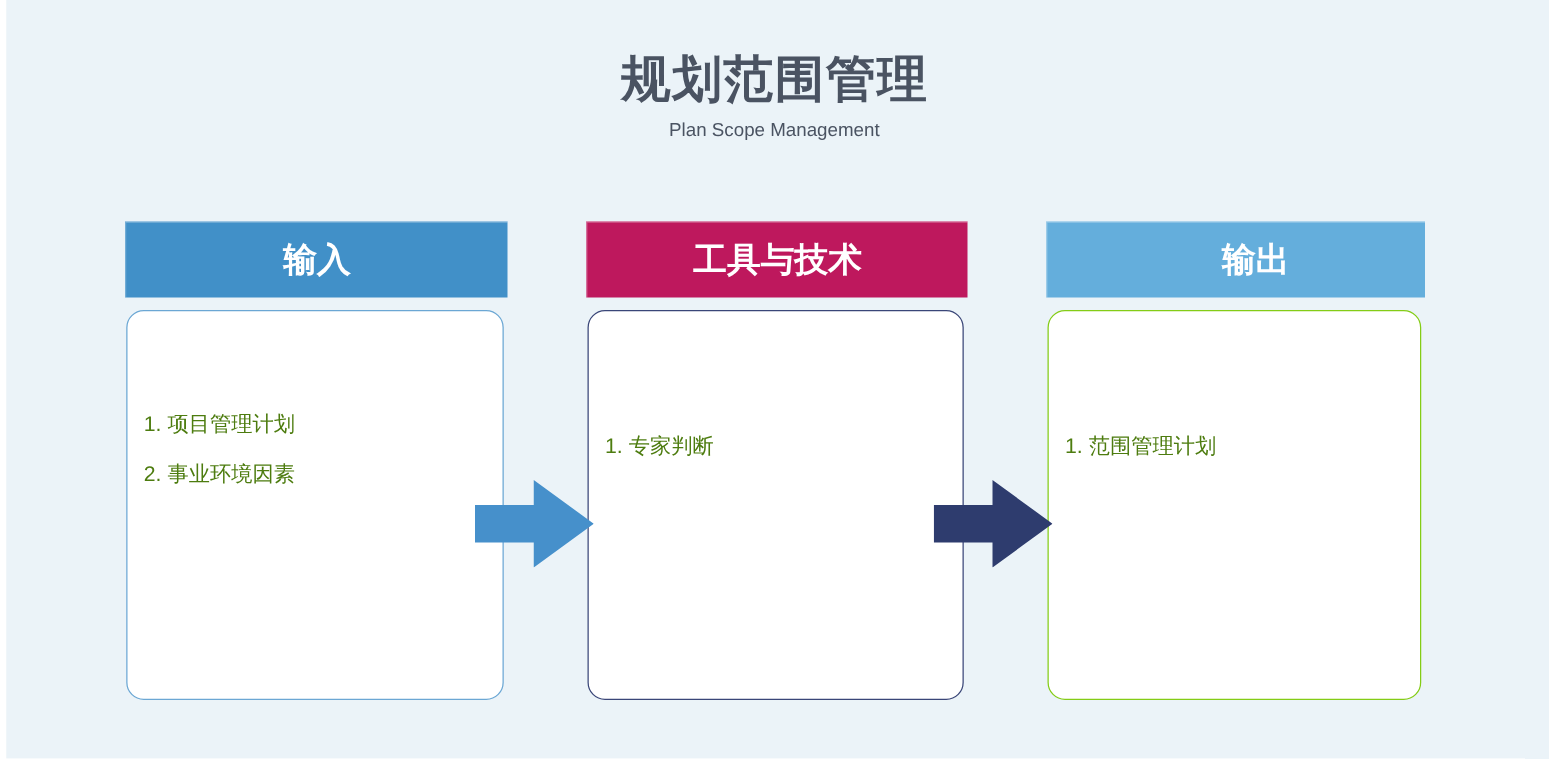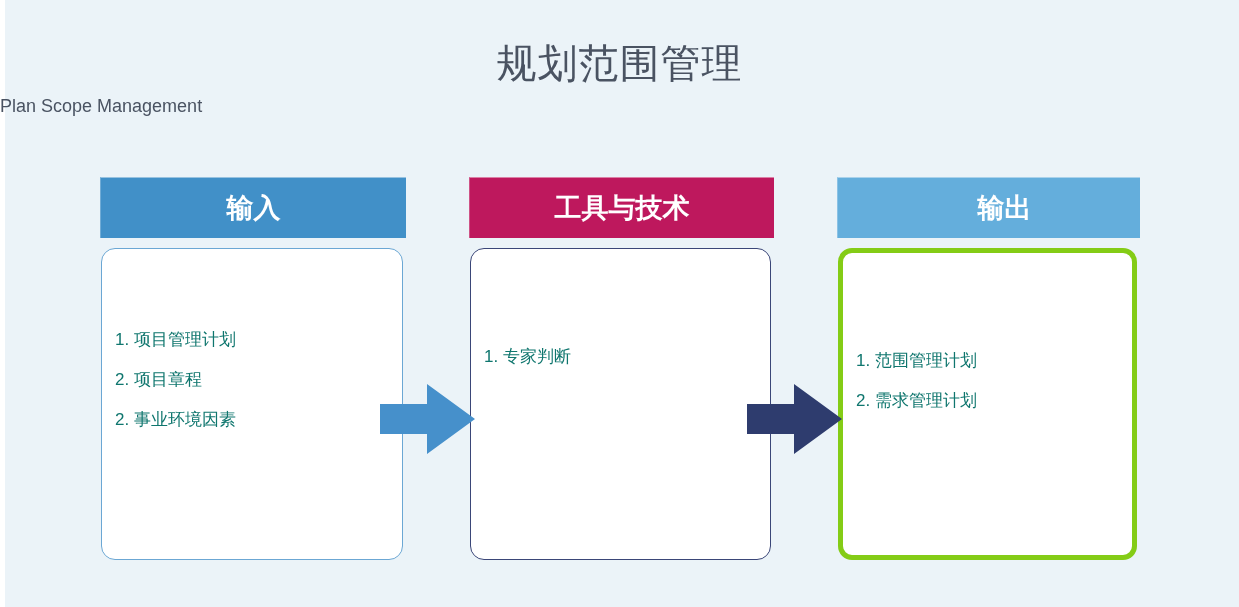--- a/index.html
+++ b/index.html
@@ -21,29 +21,30 @@
     width: 1234px; height: 607px;
     background: #EBF3F8;
   }
   .title {
     position: absolute;
     left: 0; right: 0;
     top: 36px;
     margin: 0;
     text-align: center;
     font-size: 40px;
-    font-weight: normal;
+    font-weight: bold;
     letter-spacing: 1px;
     color: #4A5362;
   }
   .subtitle {
     position: absolute;
     left: 0; right: 0;
     top: 96px;
-    font-size: 18px;
+    text-align: center;
+    font-size: 15px;
     color: #4A5362;
   }
   .column { position: absolute; top: 177px; }
   .col-input  { left: 100px; width: 306px; }
   .col-tools  { left: 469px; width: 305px; }
   .col-output { left: 837px; width: 303px; }
 
   .col-header {
     position: absolute;
     left: 0; top: 0;
@@ -65,35 +66,35 @@
     position: absolute;
     left: 1px; top: 71px;
     width: calc(100% - 4px);
     height: 312px;
     background: #ffffff;
     border-radius: 14px;
     box-sizing: border-box;
   }
   .col-input  .col-body { border: 1px solid #6BA7D4; }
   .col-tools  .col-body { border: 1px solid #3A4678; }
-  .col-output .col-body { border: 5px solid #84cc16; }
+  .col-output .col-body { border: 1px solid #84cc16; }
 
   .items {
     position: absolute;
     left: 0; top: 0;
     width: 100%;
     padding-left: 13px;
     box-sizing: border-box;
   }
   .col-input  .items { padding-top: 71px; }
   .col-tools  .items, .col-output .items { padding-top: 88px; }
   .item {
     font-size: 17px;
     line-height: 40px;
-    color: #0f766e;
+    color: #4d7c0f;
     white-space: nowrap;
   }
 
   .arrow {
     position: absolute;
     top: 384px;
     width: 95px;
     height: 70px;
   }
   .arrow-1 { left: 380px; }
@@ -108,41 +109,39 @@
   <div class="bg"></div>
 
   <h1 class="title">规划范围管理</h1>
   <div class="subtitle">Plan Scope Management</div>
 
   <div class="column col-input">
     <div class="col-header">输入</div>
     <div class="col-body">
       <div class="items">
         <div class="item">1. 项目管理计划</div>
-        <div class="item">2. 项目章程</div>
         <div class="item">2. 事业环境因素</div>
       </div>
     </div>
   </div>
 
   <div class="column col-tools">
     <div class="col-header">工具与技术</div>
     <div class="col-body">
       <div class="items">
         <div class="item">1. 专家判断</div>
       </div>
     </div>
   </div>
 
   <div class="column col-output">
     <div class="col-header">输出</div>
     <div class="col-body">
       <div class="items">
         <div class="item">1. 范围管理计划</div>
-        <div class="item">2. 需求管理计划</div>
       </div>
     </div>
   </div>
 
   <svg class="arrow arrow-1" viewBox="0 0 95 70" aria-hidden="true">
     <polygon points="0,20 47,20 47,0 95,35 47,70 47,50 0,50"></polygon>
   </svg>
   <svg class="arrow arrow-2" viewBox="0 0 95 70" aria-hidden="true">
     <polygon points="0,20 47,20 47,0 95,35 47,70 47,50 0,50"></polygon>
   </svg>

